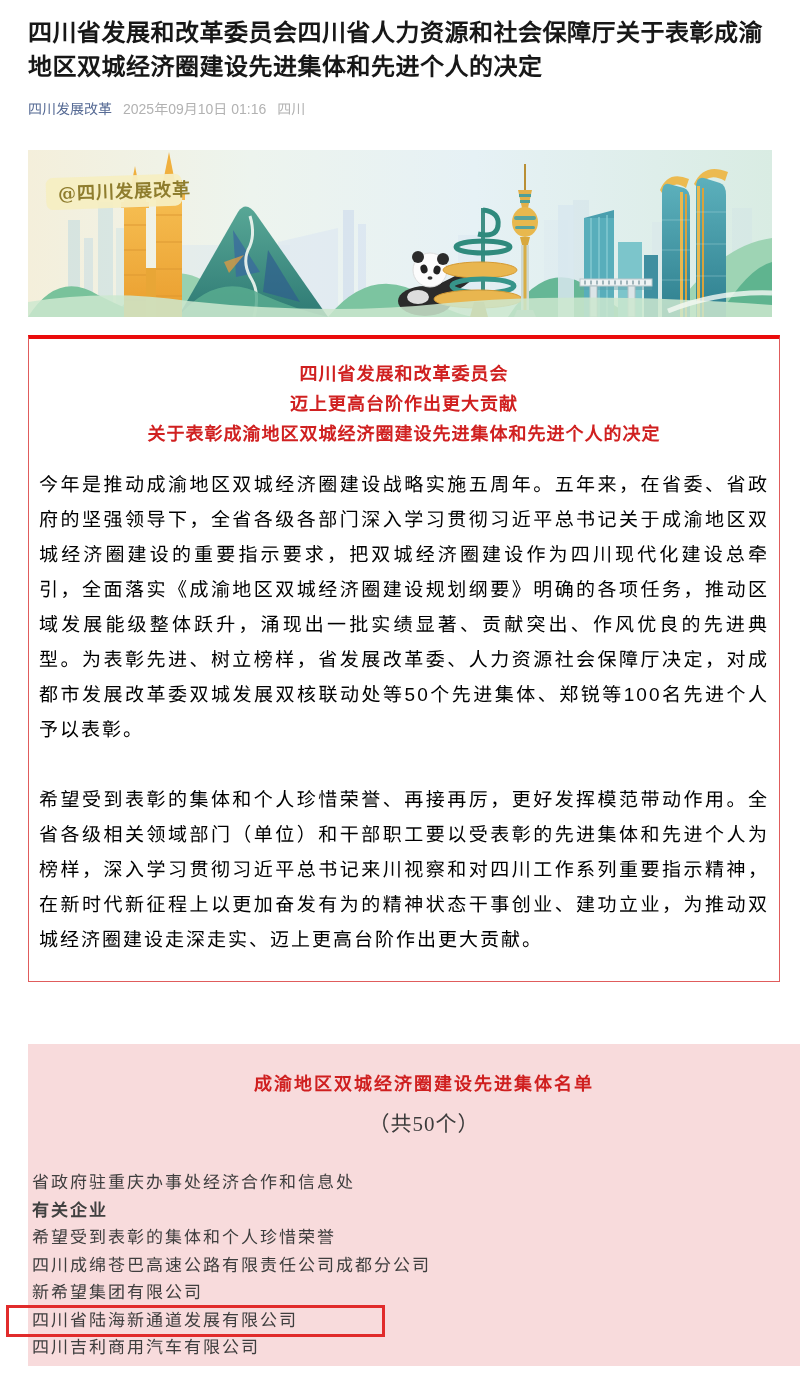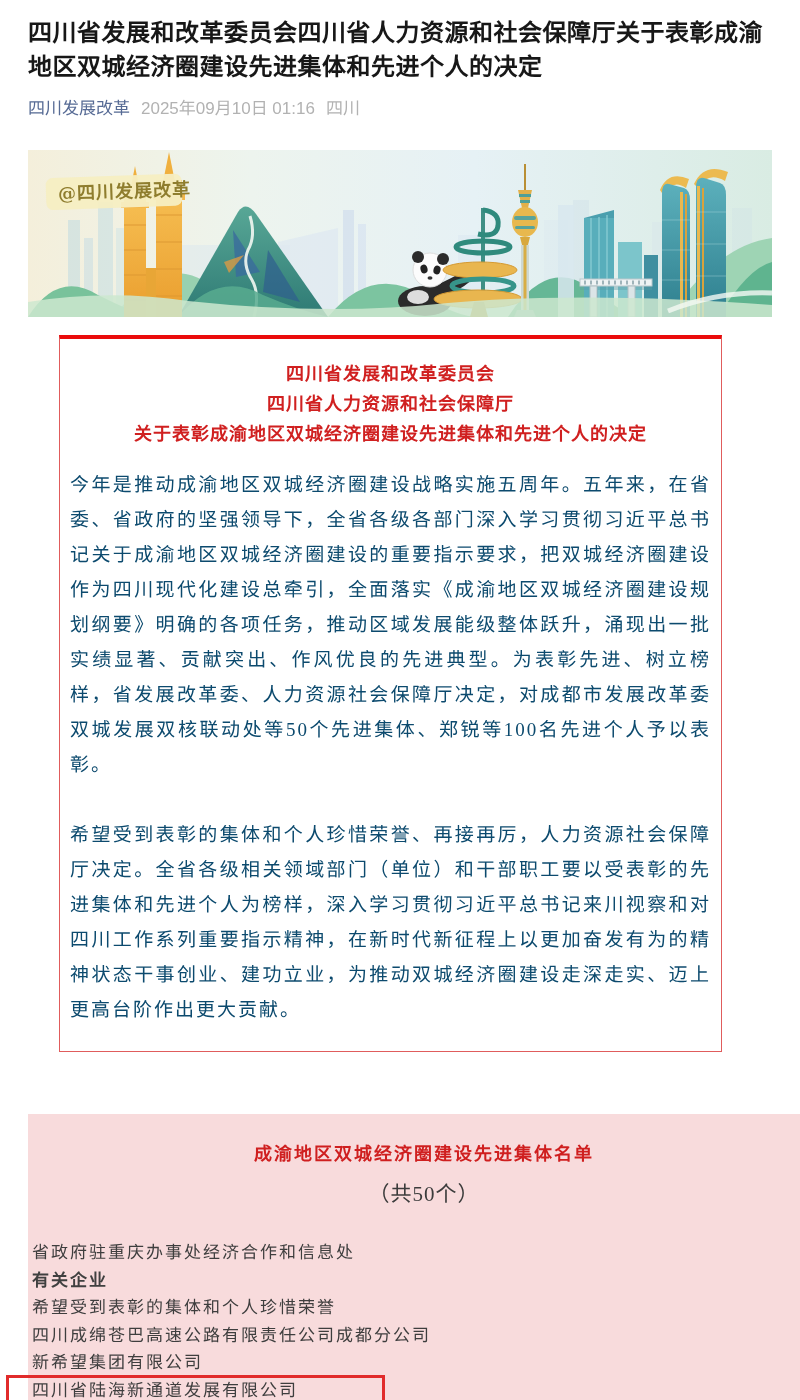--- a/index.html
+++ b/index.html
@@ -13,53 +13,51 @@
 
   
   .article-title {
     margin: 16px 0 12px 0;
     font-size: 24px; line-height: 34px;
     font-weight: bold; color: #171717;
     letter-spacing: 0.5px;
   }
   .byline {
     margin-top: 15px;
-    font-size: 17px; line-height: 20px;
+    font-size: 14px; line-height: 20px;
     display: flex; align-items: center; gap: 11px;
   }
   .byline .account { color: #576b95; cursor: pointer; }
   .byline .meta { color: #b2b2b2; }
 
   
   .banner-wrap { margin-top: 31px; width: 744px; height: 167px; }
   .banner-wrap svg { display: block; }
 
   
   .notice-box {
     margin-top: 18px;
     border: 1px solid #e05c5c;
     border-top: 4px solid #ea0b0b;
     padding: 20px 10px 24px 10px;
     box-sizing: border-box;
-    width: 663px;
-    margin-left: 31px;
+    width: 752px;
   }
   .notice-heading {
     text-align: center;
     font-size: 18px; line-height: 30px;
     font-weight: bold; color: #d02020;
     letter-spacing: 1px;
   }
   .notice-par {
     margin: 0;
     font-size: 19px; line-height: 35px;
-    color: #0c4a6e;
+    color: #000000;
     text-align: justify;
     letter-spacing: 2px;
-    font-family: Liberation Serif, serif;
   }
   .notice-par.first { margin-top: 18px; }
   .notice-par.second { margin-top: 35px; }
 
   
   .roster-box {
     margin-top: 62px;
     background: #f8dbdc;
     width: 792px;
     box-sizing: border-box;
@@ -284,25 +282,25 @@
       <g transform="rotate(-2 85 42)">
         <rect x="18" y="26" width="136" height="32" rx="7" fill="#f6eec2" opacity="0.95"></rect>
         <text x="30" y="48" font-size="18" font-weight="bold" letter-spacing="1" fill="#8f7d2e" font-family="DejaVu Serif, Liberation Serif, serif">@四川发展改革</text>
       </g>
     </svg>
   </div>
 
   <div class="notice-box">
     <div class="notice-heading">
       <div>四川省发展和改革委员会</div>
-      <div>四川省人力资源和社会保障厅</div>
+      <div>迈上更高台阶作出更大贡献</div>
       <div>关于表彰成渝地区双城经济圈建设先进集体和先进个人的决定</div>
     </div>
     <p class="notice-par first">今年是推动成渝地区双城经济圈建设战略实施五周年。五年来，在省委、省政府的坚强领导下，全省各级各部门深入学习贯彻习近平总书记关于成渝地区双城经济圈建设的重要指示要求，把双城经济圈建设作为四川现代化建设总牵引，全面落实《成渝地区双城经济圈建设规划纲要》明确的各项任务，推动区域发展能级整体跃升，涌现出一批实绩显著、贡献突出、作风优良的先进典型。为表彰先进、树立榜样，省发展改革委、人力资源社会保障厅决定，对成都市发展改革委双城发展双核联动处等50个先进集体、郑锐等100名先进个人予以表彰。</p>
-    <p class="notice-par second">希望受到表彰的集体和个人珍惜荣誉、再接再厉，人力资源社会保障厅决定。全省各级相关领域部门（单位）和干部职工要以受表彰的先进集体和先进个人为榜样，深入学习贯彻习近平总书记来川视察和对四川工作系列重要指示精神，在新时代新征程上以更加奋发有为的精神状态干事创业、建功立业，为推动双城经济圈建设走深走实、迈上更高台阶作出更大贡献。</p>
+    <p class="notice-par second">希望受到表彰的集体和个人珍惜荣誉、再接再厉，更好发挥模范带动作用。全省各级相关领域部门（单位）和干部职工要以受表彰的先进集体和先进个人为榜样，深入学习贯彻习近平总书记来川视察和对四川工作系列重要指示精神，在新时代新征程上以更加奋发有为的精神状态干事创业、建功立业，为推动双城经济圈建设走深走实、迈上更高台阶作出更大贡献。</p>
   </div>
 
   <div class="roster-box">
     <div class="roster-heading">成渝地区双城经济圈建设先进集体名单</div>
     <div class="roster-count">（共50个）</div>
     <div class="roster-list">
       <div class="roster-item">省政府驻重庆办事处经济合作和信息处</div>
       <div class="roster-item section-label">有关企业</div>
       <div class="roster-item">希望受到表彰的集体和个人珍惜荣誉</div>
       <div class="roster-item">四川成绵苍巴高速公路有限责任公司成都分公司</div>

